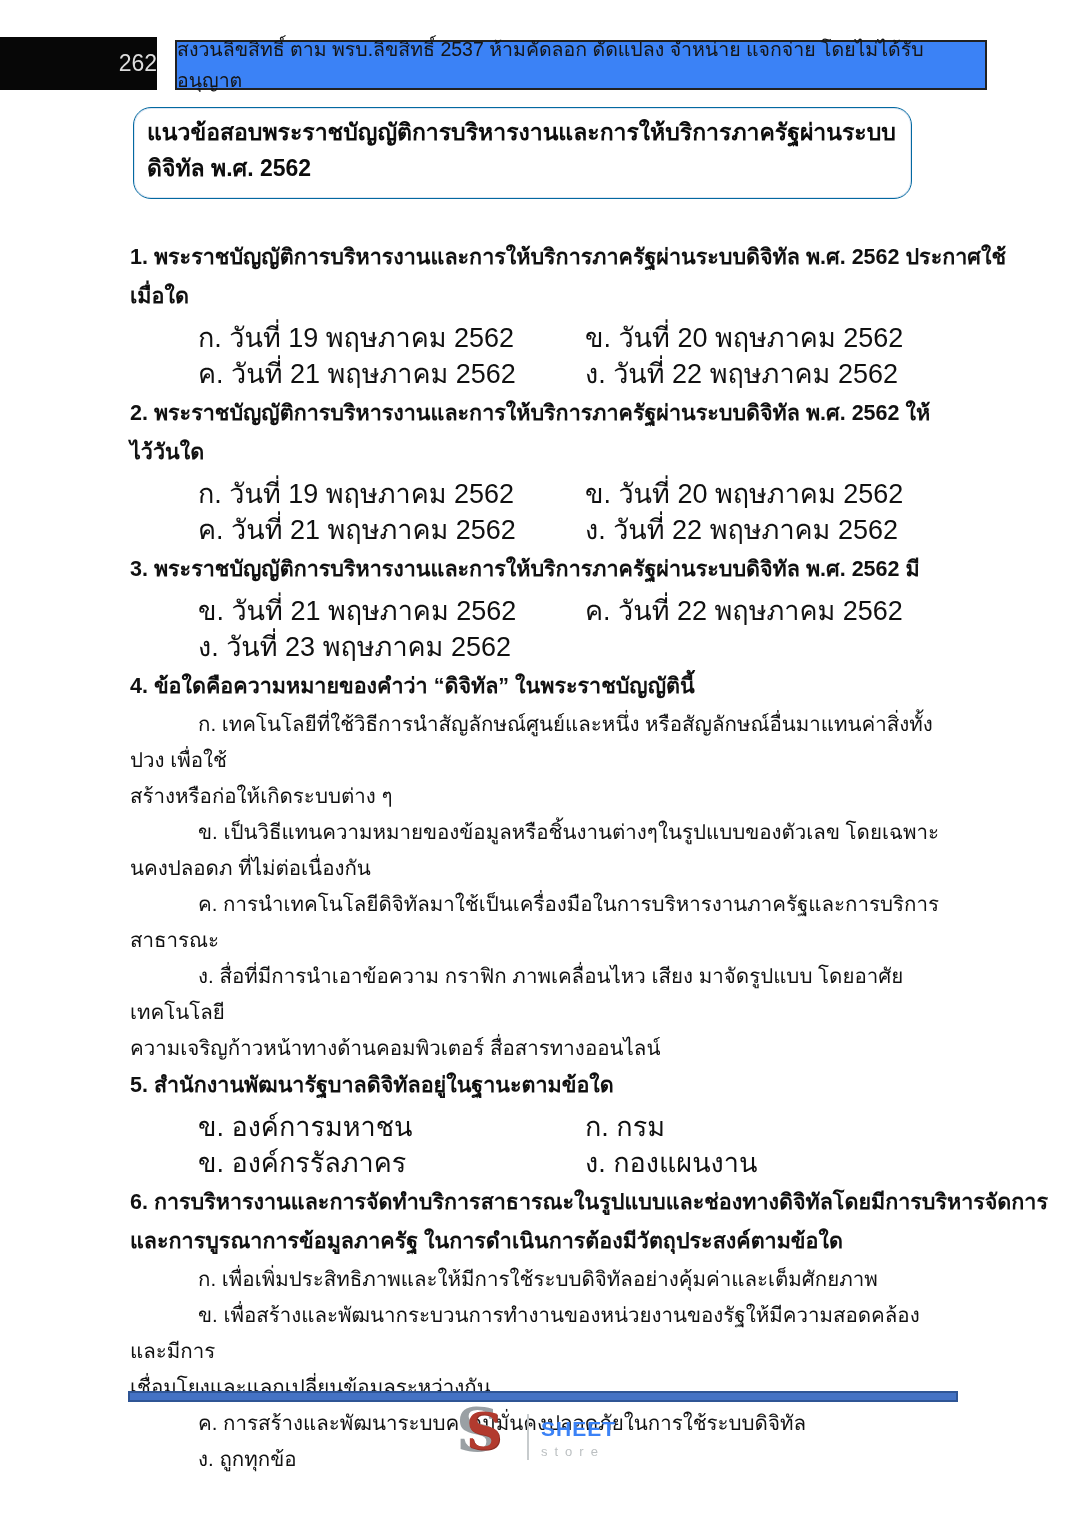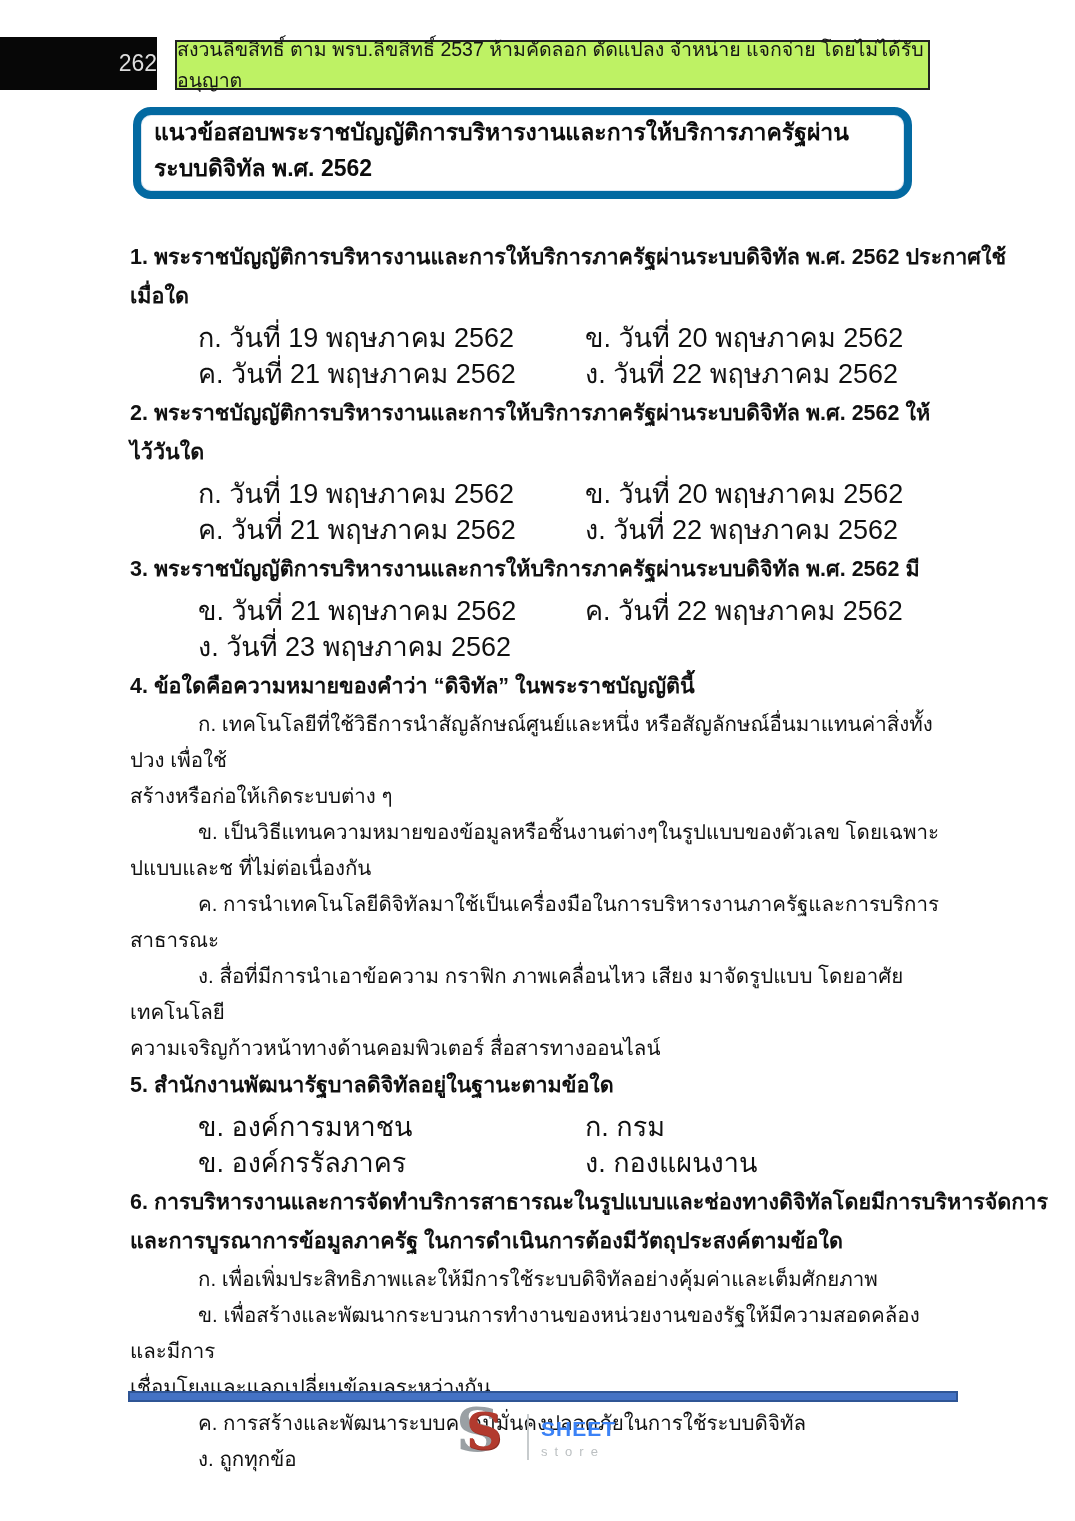--- a/index.html
+++ b/index.html
@@ -12,28 +12,28 @@
   .page { position:absolute; inset:0; }
 
   
   .pagenum-box {
     position:absolute; left:0; top:37px; width:157px; height:53px;
     background:#070707; color:#dddddd;
     display:flex; align-items:center; justify-content:flex-end;
     box-sizing:border-box; font-size:23px;
   }
   .copyright-box {
-    position:absolute; left:175px; top:40px; width:755px; height:50px;
+    position:absolute; left:175px; top:40px; width:812px; height:50px;
     border:2px solid #222222; box-sizing:border-box;
     display:flex; align-items:center; justify-content:center;
-    font-size:19.5px; color:#151515; background:#bef264;
+    font-size:19.5px; color:#151515; background:#3b82f6;
   }
   .title-box {
     position:absolute; left:133px; top:107px; width:779px; height:92px;
-    border:8px solid #0369a1; border-radius:18px; box-sizing:border-box;
+    border:1px solid #0369a1; border-radius:18px; box-sizing:border-box;
     display:flex; align-items:center; background:#ffffff;
     padding:0 10px 6px 13px;
     font-size:23px; font-weight:bold; color:#0d0d0d;
     box-shadow:0 0 0 1px #dce5f2 inset;
   }
 
   
   .content { position:absolute; left:130px; top:238px; width:816px; }
   .question { margin:0; }
   .stem { font-weight:bold; font-size:21.5px; line-height:39px; white-space:nowrap; }
@@ -117,21 +117,21 @@
         <div class="stem">3. พระราชบัญญัติการบริหารงานและการให้บริการภาครัฐผ่านระบบดิจิทัล พ.ศ. 2562 มี</div>
         <div class="choice-grid">
           <div class="choice-cell">ข. วันที่ 21 พฤษภาคม 2562</div>
           <div class="choice-cell">ค. วันที่ 22 พฤษภาคม 2562</div>
           <div class="choice-cell">ง. วันที่ 23 พฤษภาคม 2562</div>
         </div>
       </div>
       <div class="question">
         <div class="stem">4.  ข้อใดคือความหมายของคำว่า “ดิจิทัล” ในพระราชบัญญัตินี้</div>
         <div class="choice-para"><span class="first-line">ก. เทคโนโลยีที่ใช้วิธีการนำสัญลักษณ์ศูนย์และหนึ่ง หรือสัญลักษณ์อื่นมาแทนค่าสิ่งทั้งปวง เพื่อใช้</span><br><span class="cont-line">สร้างหรือก่อให้เกิดระบบต่าง ๆ</span></div>
-        <div class="choice-para"><span class="first-line">ข. เป็นวิธีแทนความหมายของข้อมูลหรือชิ้นงานต่างๆในรูปแบบของตัวเลข โดยเฉพาะ</span><br><span class="cont-line">ปแบบและช ที่ไม่ต่อเนื่องกัน</span></div>
+        <div class="choice-para"><span class="first-line">ข. เป็นวิธีแทนความหมายของข้อมูลหรือชิ้นงานต่างๆในรูปแบบของตัวเลข โดยเฉพาะ</span><br><span class="cont-line">นคงปลอดภ ที่ไม่ต่อเนื่องกัน</span></div>
         <div class="choice-para"><span class="first-line">ค. การนำเทคโนโลยีดิจิทัลมาใช้เป็นเครื่องมือในการบริหารงานภาครัฐและการบริการสาธารณะ</span></div>
         <div class="choice-para"><span class="first-line">ง. สื่อที่มีการนำเอาข้อความ กราฟิก ภาพเคลื่อนไหว เสียง มาจัดรูปแบบ โดยอาศัยเทคโนโลยี</span><br><span class="cont-line">ความเจริญก้าวหน้าทางด้านคอมพิวเตอร์ สื่อสารทางออนไลน์</span></div>
       </div>
       <div class="question">
         <div class="stem">5. สำนักงานพัฒนารัฐบาลดิจิทัลอยู่ในฐานะตามข้อใด</div>
         <div class="choice-grid">
           <div class="choice-cell">ข. องค์การมหาชน</div>
           <div class="choice-cell">ก. กรม</div>
           <div class="choice-cell">ข. องค์กรรัลภาคร</div>
           <div class="choice-cell">ง. กองแผนงาน</div>

